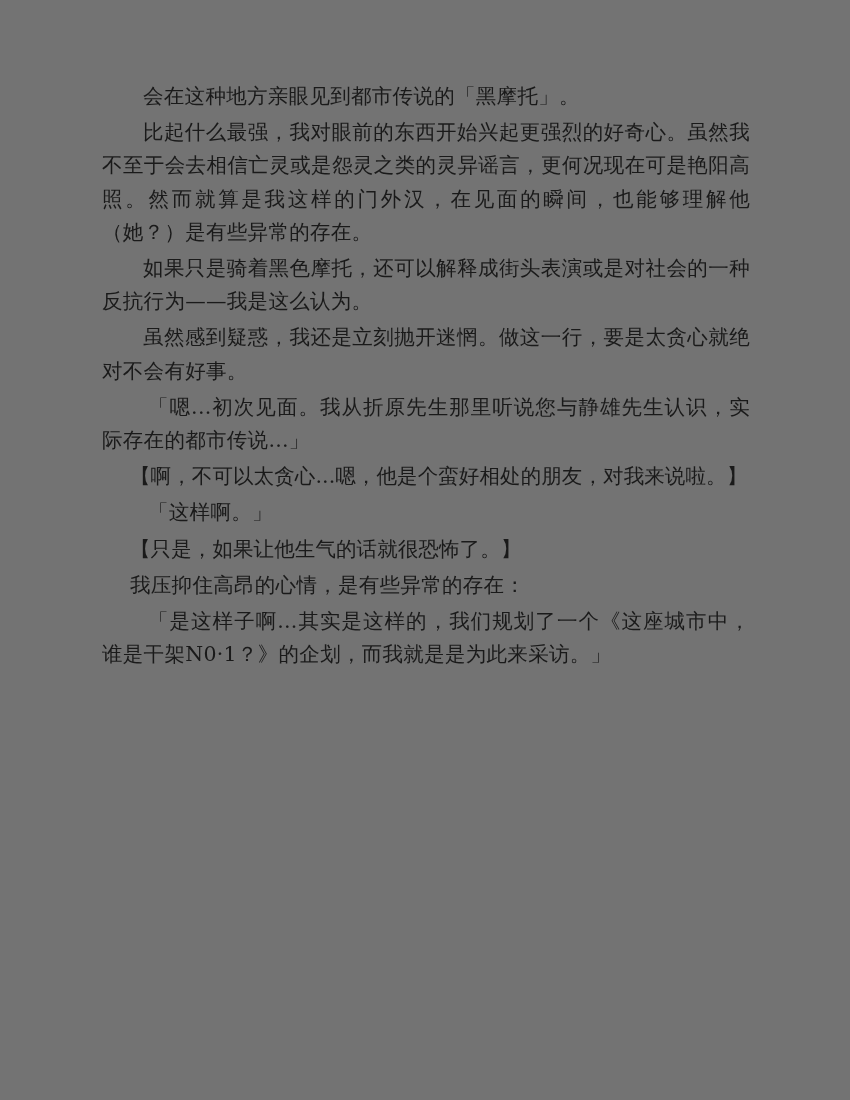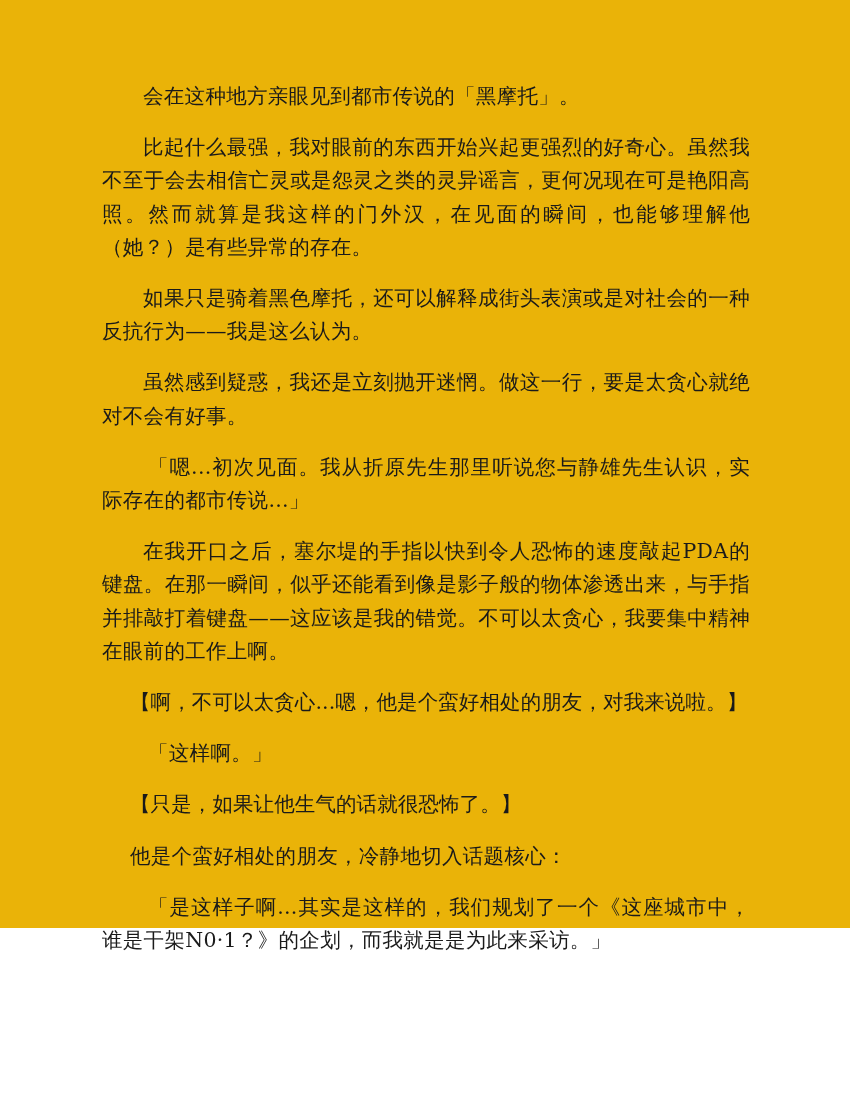--- a/index.html
+++ b/index.html
@@ -11,22 +11,22 @@
     width: 850px;
     height: 1100px;
     overflow: hidden;
     font-family: "DejaVu Serif", "Liberation Serif", serif;
     color: #1a1a1a;
     -webkit-font-smoothing: antialiased;
   }
   .page {
     position: relative;
     width: 850px;
-    height: 928px;
-    background: #eab308;
+    height: 1100px;
+    background: #737373;
     box-sizing: border-box;
   }
   .text-body {
     position: absolute;
     left: 102px;
     top: 80px;
     width: 648px;
   }
   p.para {
     margin: 0;
@@ -38,21 +38,21 @@
     text-justify: inter-character;
     word-break: break-all;
     font-family: "DejaVu Serif", "Liberation Serif", serif;
     font-weight: 400;
   }
   
   p.indent-2 { text-indent: 41px; }
   p.indent-1 { text-indent: 28px; }
   p.indent-quote { text-indent: 46px; }
   
-  p.para + p.para { margin-top: 18px; }
+  p.para + p.para { margin-top: 3px; }
   
   p.bracket {
     letter-spacing: 0.1px;
   }
 </style>
 </head>
 <body>
 
 <div class="page">
   <div class="text-body">
@@ -62,27 +62,26 @@
     <p class="para indent-2">比起什么最强，我对眼前的东西开始兴起更强烈的好奇心。虽然我不至于会去相信亡灵或是怨灵之类的灵异谣言，更何况现在可是艳阳高照。然而就算是我这样的门外汉，在见面的瞬间，也能够理解他（她？）是有些异常的存在。</p>
 
     <p class="para indent-2">如果只是骑着黑色摩托，还可以解释成街头表演或是对社会的一种反抗行为——我是这么认为。</p>
 
 
 
     <p class="para indent-2">虽然感到疑惑，我还是立刻抛开迷惘。做这一行，要是太贪心就绝对不会有好事。</p>
 
     <p class="para indent-quote">「嗯...初次见面。我从折原先生那里听说您与静雄先生认识，实际存在的都市传说...」</p>
 
-    <p class="para indent-2">在我开口之后，塞尔堤的手指以快到令人恐怖的速度敲起PDA的键盘。在那一瞬间，似乎还能看到像是影子般的物体渗透出来，与手指并排敲打着键盘——这应该是我的错觉。不可以太贪心，我要集中精神在眼前的工作上啊。</p>
 
     <p class="para indent-1 bracket">【啊，不可以太贪心...嗯，他是个蛮好相处的朋友，对我来说啦。】</p>
 
     <p class="para indent-quote">「这样啊。」</p>
 
     <p class="para indent-1 bracket">【只是，如果让他生气的话就很恐怖了。】</p>
 
 
-    <p class="para indent-1">他是个蛮好相处的朋友，冷静地切入话题核心：</p>
+    <p class="para indent-1">我压抑住高昂的心情，是有些异常的存在：</p>
 
     <p class="para indent-quote">「是这样子啊...其实是这样的，我们规划了一个《这座城市中，谁是干架N0·1？》的企划，而我就是是为此来采访。」</p>
 
   </div>
 </div>
 
 </body></html>

